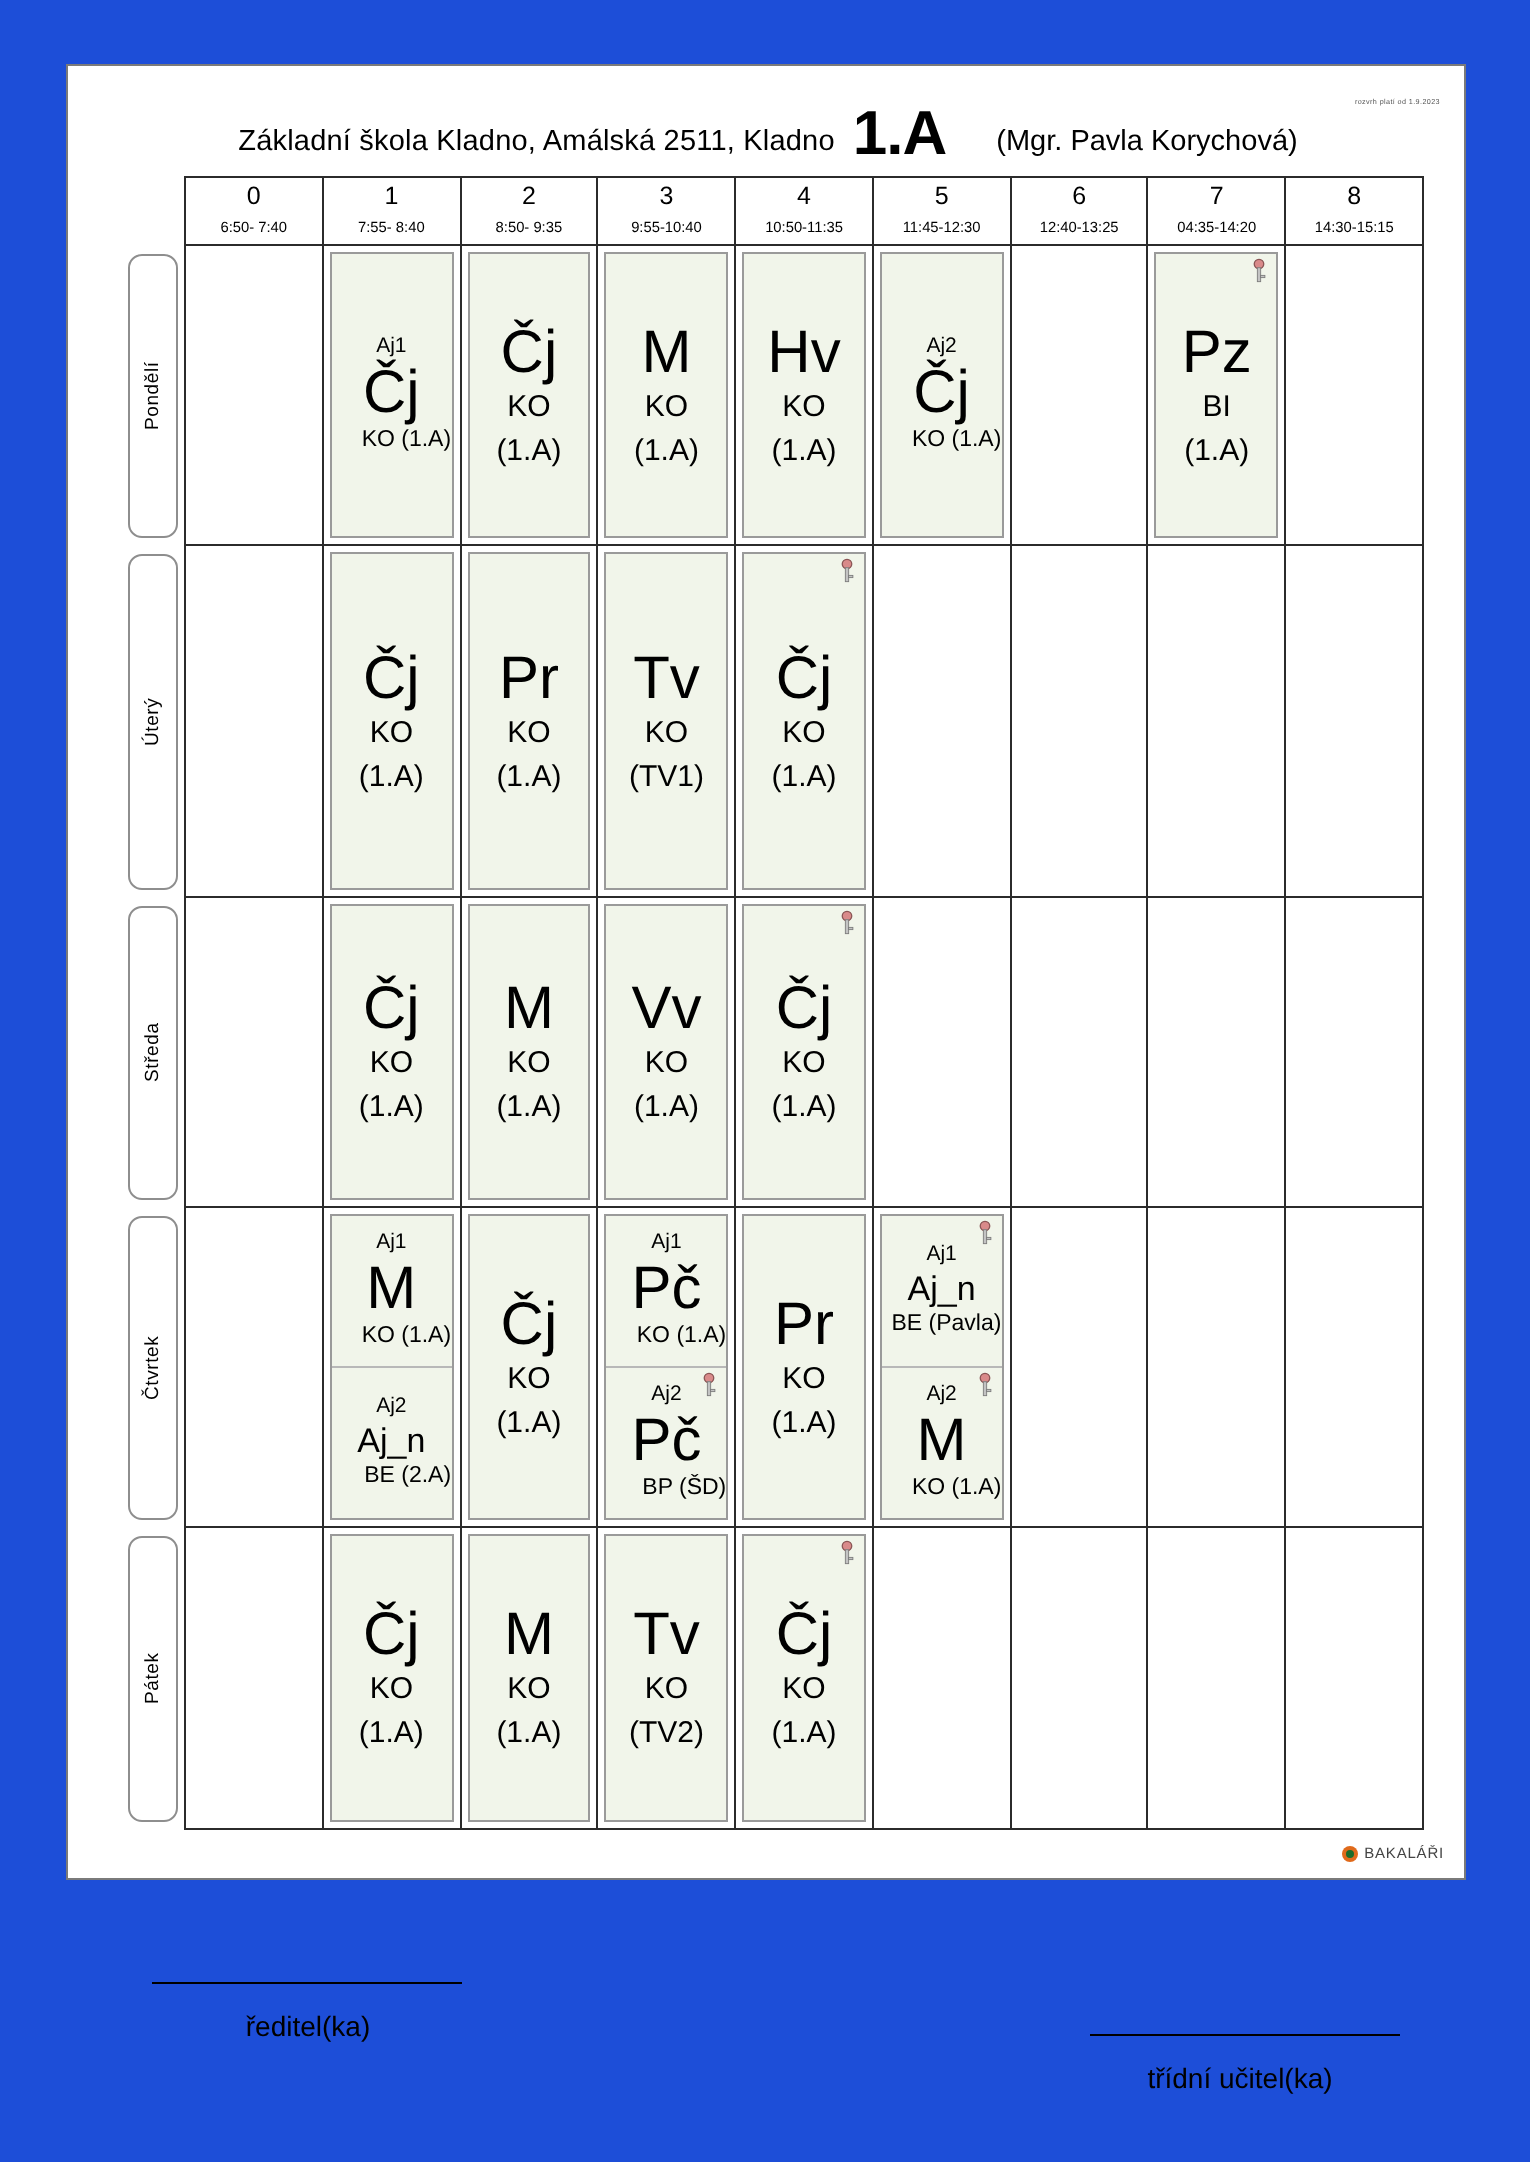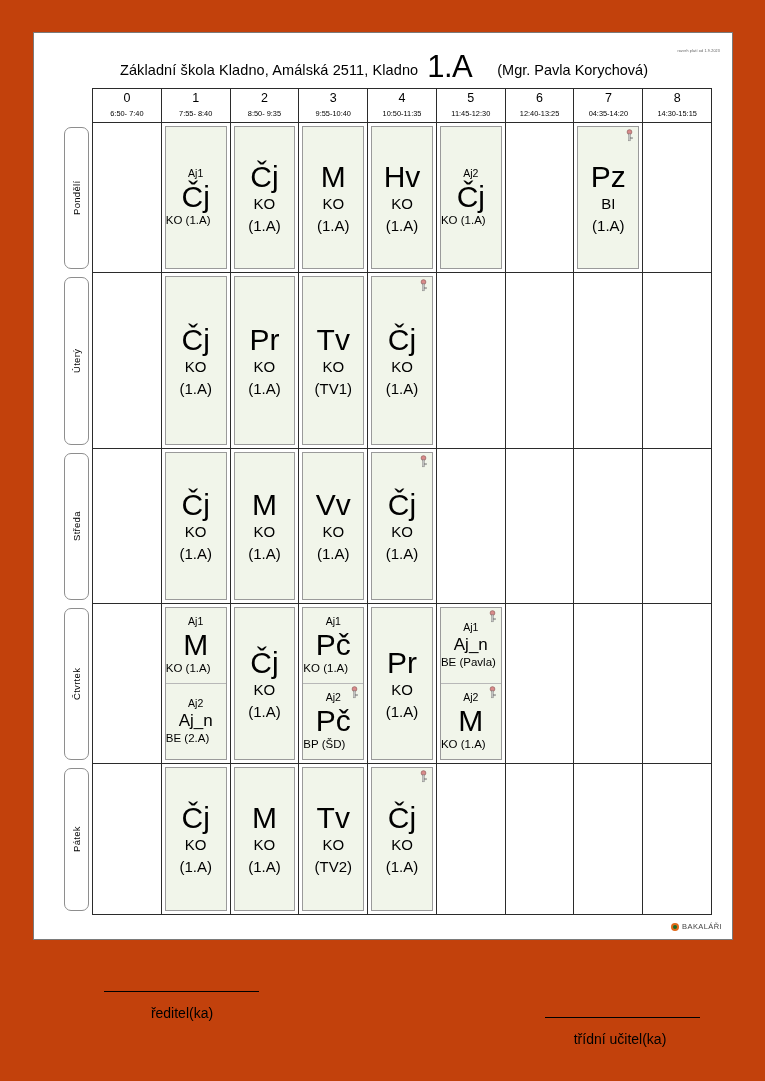--- a/index.html
+++ b/index.html
@@ -6,21 +6,21 @@
   html, body {
     margin: 0; padding: 0;
     background: #ffffff;
     font-family: "Liberation Sans", sans-serif;
     color: #000;
   }
   #page {
     position: relative;
     width: 765px;
     height: 1081px;
-    background: #c2410c;
+    background: #1d4ed8;
     overflow: hidden;
   }
   .sheet {
     position: absolute;
     left: 33px; top: 32px;
     width: 700px; height: 908px;
     border: 1px solid #7a7a7a;
     background: #fff;
   }
   
@@ -28,21 +28,21 @@
     position: absolute;
     left: 0; top: 14px;
     width: 700px;
     height: 40px;
     display: flex;
     align-items: baseline;
     justify-content: center;
     gap: 9px;
   }
   .hdr-school { font-size: 14.5px; letter-spacing: .1px; }
-  .hdr-class  { font-size: 31px; font-weight: normal; letter-spacing: -.5px; position: relative; top: 2px;}
+  .hdr-class  { font-size: 31px; font-weight: bold; letter-spacing: -.5px; position: relative; top: 2px;}
   .hdr-teacher{ font-size: 14.5px; margin-left: 16px; }
   .hdr-stamp {
     position: absolute;
     right: 12px; top: 16px;
     font-size: 3.6px;
     color: #555;
     letter-spacing: .2px;
   }
   
   .grid {
@@ -136,21 +136,21 @@
   }
   .room {
     font-size: 15px;
     line-height: 21px;
     text-align: center;
     width: 100%;
   }
   .teachroom {
     font-size: 11.5px;
     line-height: 15px;
-    text-align: left;
+    text-align: right;
     width: 100%;
   }
   .halfbox {
     width: 100%;
     flex: 1 1 0;
     display: flex;
     flex-direction: column;
     align-items: center;
     justify-content: center;
     position: relative;
@@ -185,21 +185,21 @@
     top: 1005px;
     font-size: 14px;
     text-align: center;
   }
   .sig .line {
     position: absolute;
     top: -14px;
     height: 1px;
     background: #000;
   }
-  .sig-left  { left: 92px;  width: 180px; }
+  .sig-left  { left: 64px;  width: 180px; }
   .sig-left .line  { left: 12px; width: 155px; }
   .sig-right { left: 530px; width: 180px; margin-top: 26px; }
   .sig-right .line { left: 15px; width: 155px; }
 </style>
 </head>
 <body>
 
 <div id="page">
   <div class="sheet">
 

